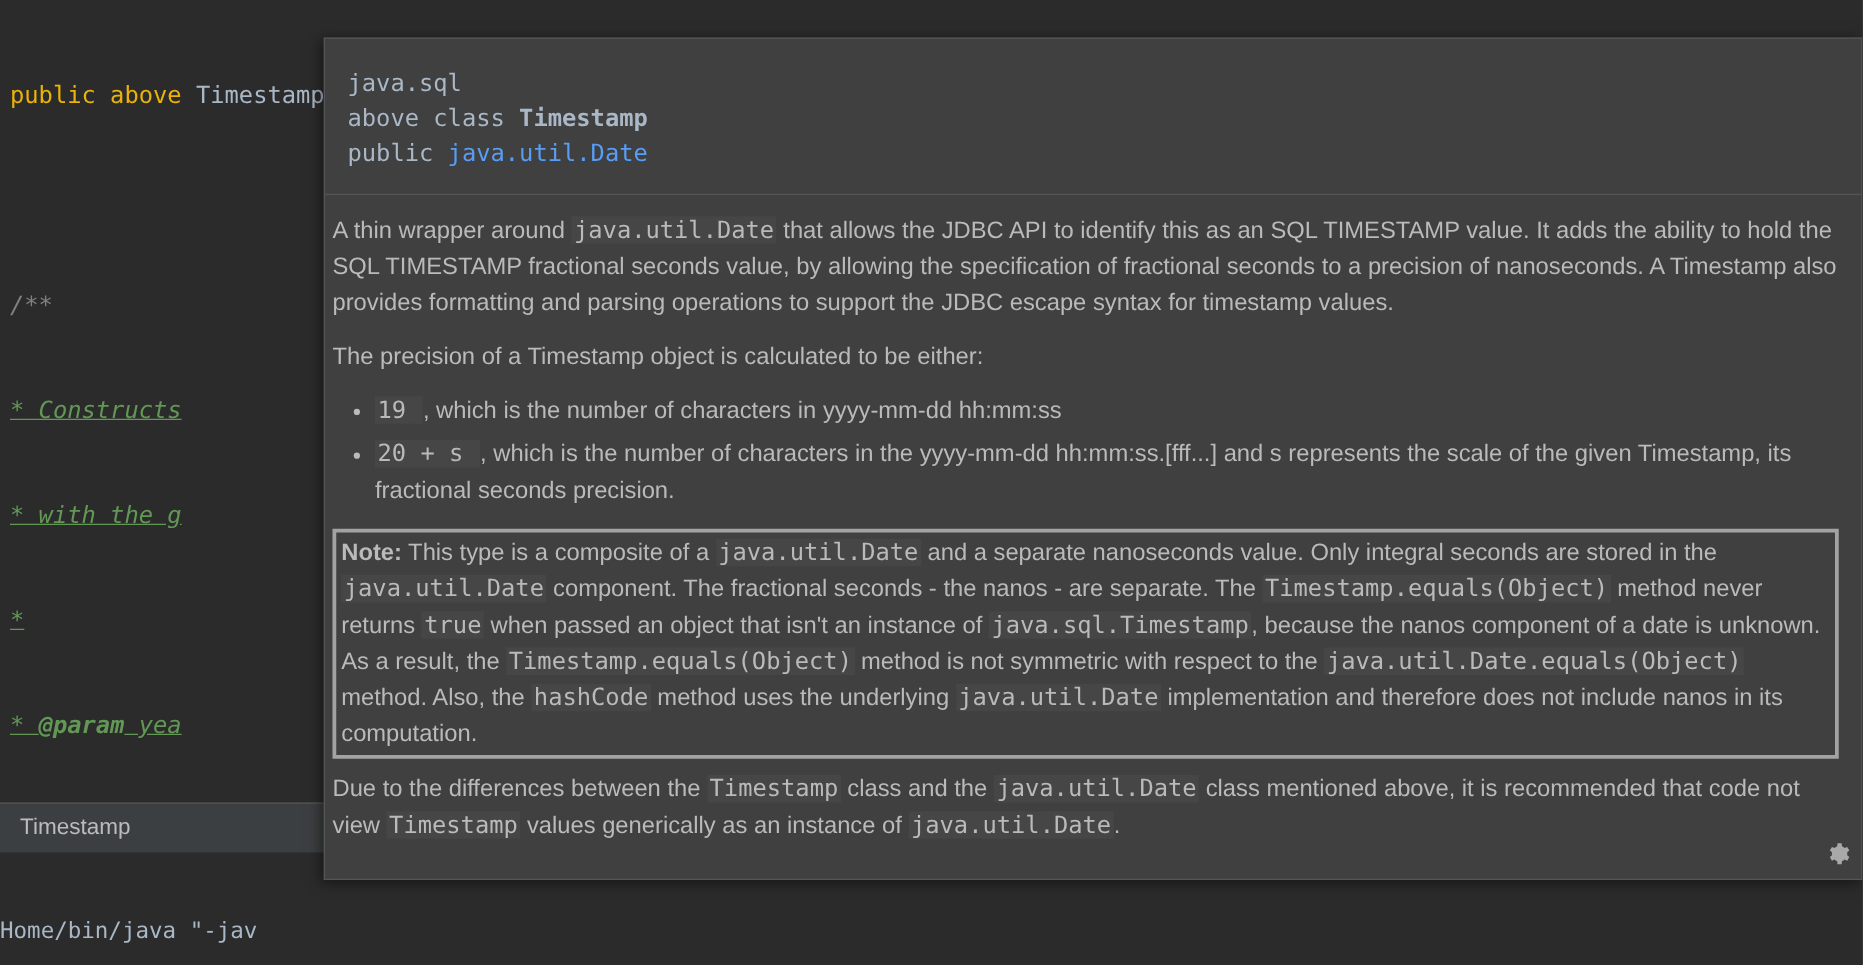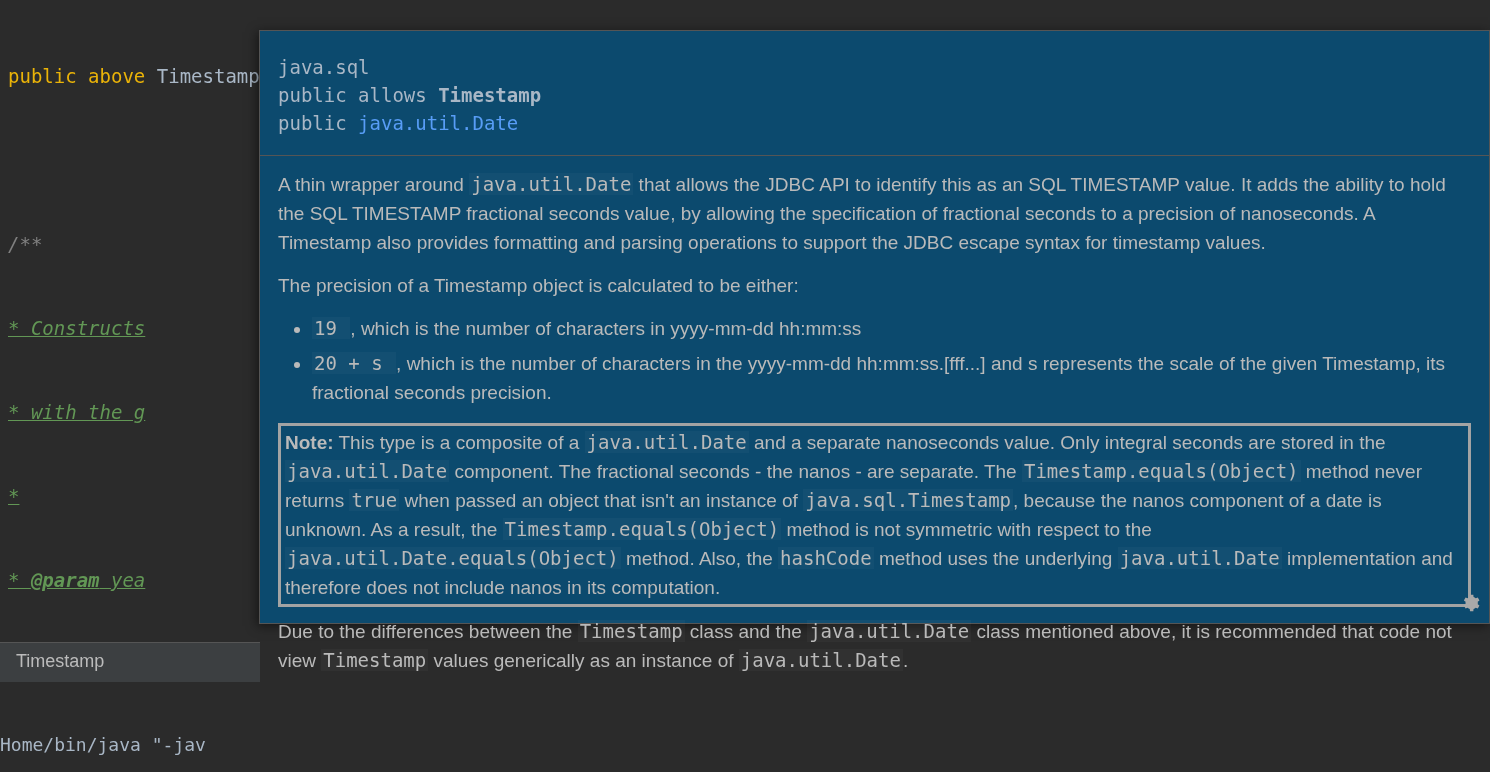--- a/index.html
+++ b/index.html
@@ -17,21 +17,21 @@
     width:260px;
     padding-top:6px;
     line-height:28px;
     color:#a9b7c6;
     white-space:pre;
   }
   .kw { color:#eab308; }
   .cls { color:#a9b7c6; }
   .comment { color:#808080; font-style:italic; }
   .doc { color:#629755; font-style:italic;text-decoration:underline; }
-  .doctag { color:#629755; font-style:italic; text-decoration:underline; font-weight:bold; }
+  .doctag { color:#629755; font-style:italic; font-weight:bold; }
   .code-line { padding-left:8px; overflow:hidden; white-space:nowrap; }
 
   .bottom-tab {
     position:absolute;
     left:0; width:260px;
     top:642px; height:40px;
     background:#3c3f41;
     border-top:1px solid #555;
     color:#bbbbbb;
     font-family:sans-serif;
@@ -47,40 +47,40 @@
     font-size:18px;
     padding:10px 0 0 0;
     white-space:nowrap;
     overflow:hidden;
   }
 
   
   .doc-popup {
     position:absolute;
     left:259px; top:30px;
-    width:1231px; height:594px;
-    background:#0c4a6e;
+    width:1231px; height:674px;
+    background:#404040;
     border:1px solid #555;
     box-shadow:-2px 2px 10px rgba(0,0,0,0.5);
     color:#bababa;
     font-family:sans-serif;
   }
   .doc-header {
     padding:22px 18px 18px 18px;
     border-bottom:1px solid #555;
     font-family:"Menlo","Consolas",monospace;
     font-size:19px;
     line-height:28px;
     color:#a9b7c6;
   }
   .doc-header .pkg { color:#a9b7c6; }
   .doc-header .link { color:#589df6; }
   .doc-header .bold { font-weight:bold; }
   .doc-body {
-    padding:14px 18px 18px 18px;
+    padding:14px 18px 18px 6px;
     font-size:19px;
     line-height:29px;
     color:#bababa;
     overflow:hidden;
   }
   .doc-body p { margin-bottom:14px; }
   .doc-body ul { padding-left:34px; margin-bottom:16px; list-style:disc; }
   .doc-body li { margin-bottom:6px; }
   .mono { font-family:"Menlo","Consolas",monospace; background:rgba(255,255,255,0.03); padding:0 2px; }
   .note-box {
@@ -130,21 +130,21 @@
 <div class="bottom-tab">
   <span>Timestamp</span>
 </div>
 <div class="bottom-console">
   <span>Home/bin/java "-jav</span>
 </div>
 
 <div class="doc-popup">
   <div class="doc-header">
     <div><span class="pkg">java.sql</span></div>
-    <div><span>public allows </span><span class="bold">Timestamp</span></div>
+    <div><span>above class </span><span class="bold">Timestamp</span></div>
     <div><span>public  </span><span class="link">java.util.Date</span></div>
   </div>
   <div class="doc-body">
     <p>
       <span>A thin wrapper around </span><span class="mono">java.util.Date</span><span> that allows the JDBC API to identify this as an SQL TIMESTAMP value. It adds the ability to hold the SQL TIMESTAMP fractional seconds value, by allowing the specification of fractional seconds to a precision of nanoseconds. A Timestamp also provides formatting and parsing operations to support the JDBC escape syntax for timestamp values.</span>
     </p>
     <p>The precision of a Timestamp object is calculated to be either:</p>
     <ul>
       <li><span class="mono">19 </span><span>, which is the number of characters in yyyy-mm-dd hh:mm:ss</span></li>
       <li><span class="mono">20 + s </span><span>, which is the number of characters in the yyyy-mm-dd hh:mm:ss.[fff...] and s represents the scale of the given Timestamp, its fractional seconds precision.</span></li>

